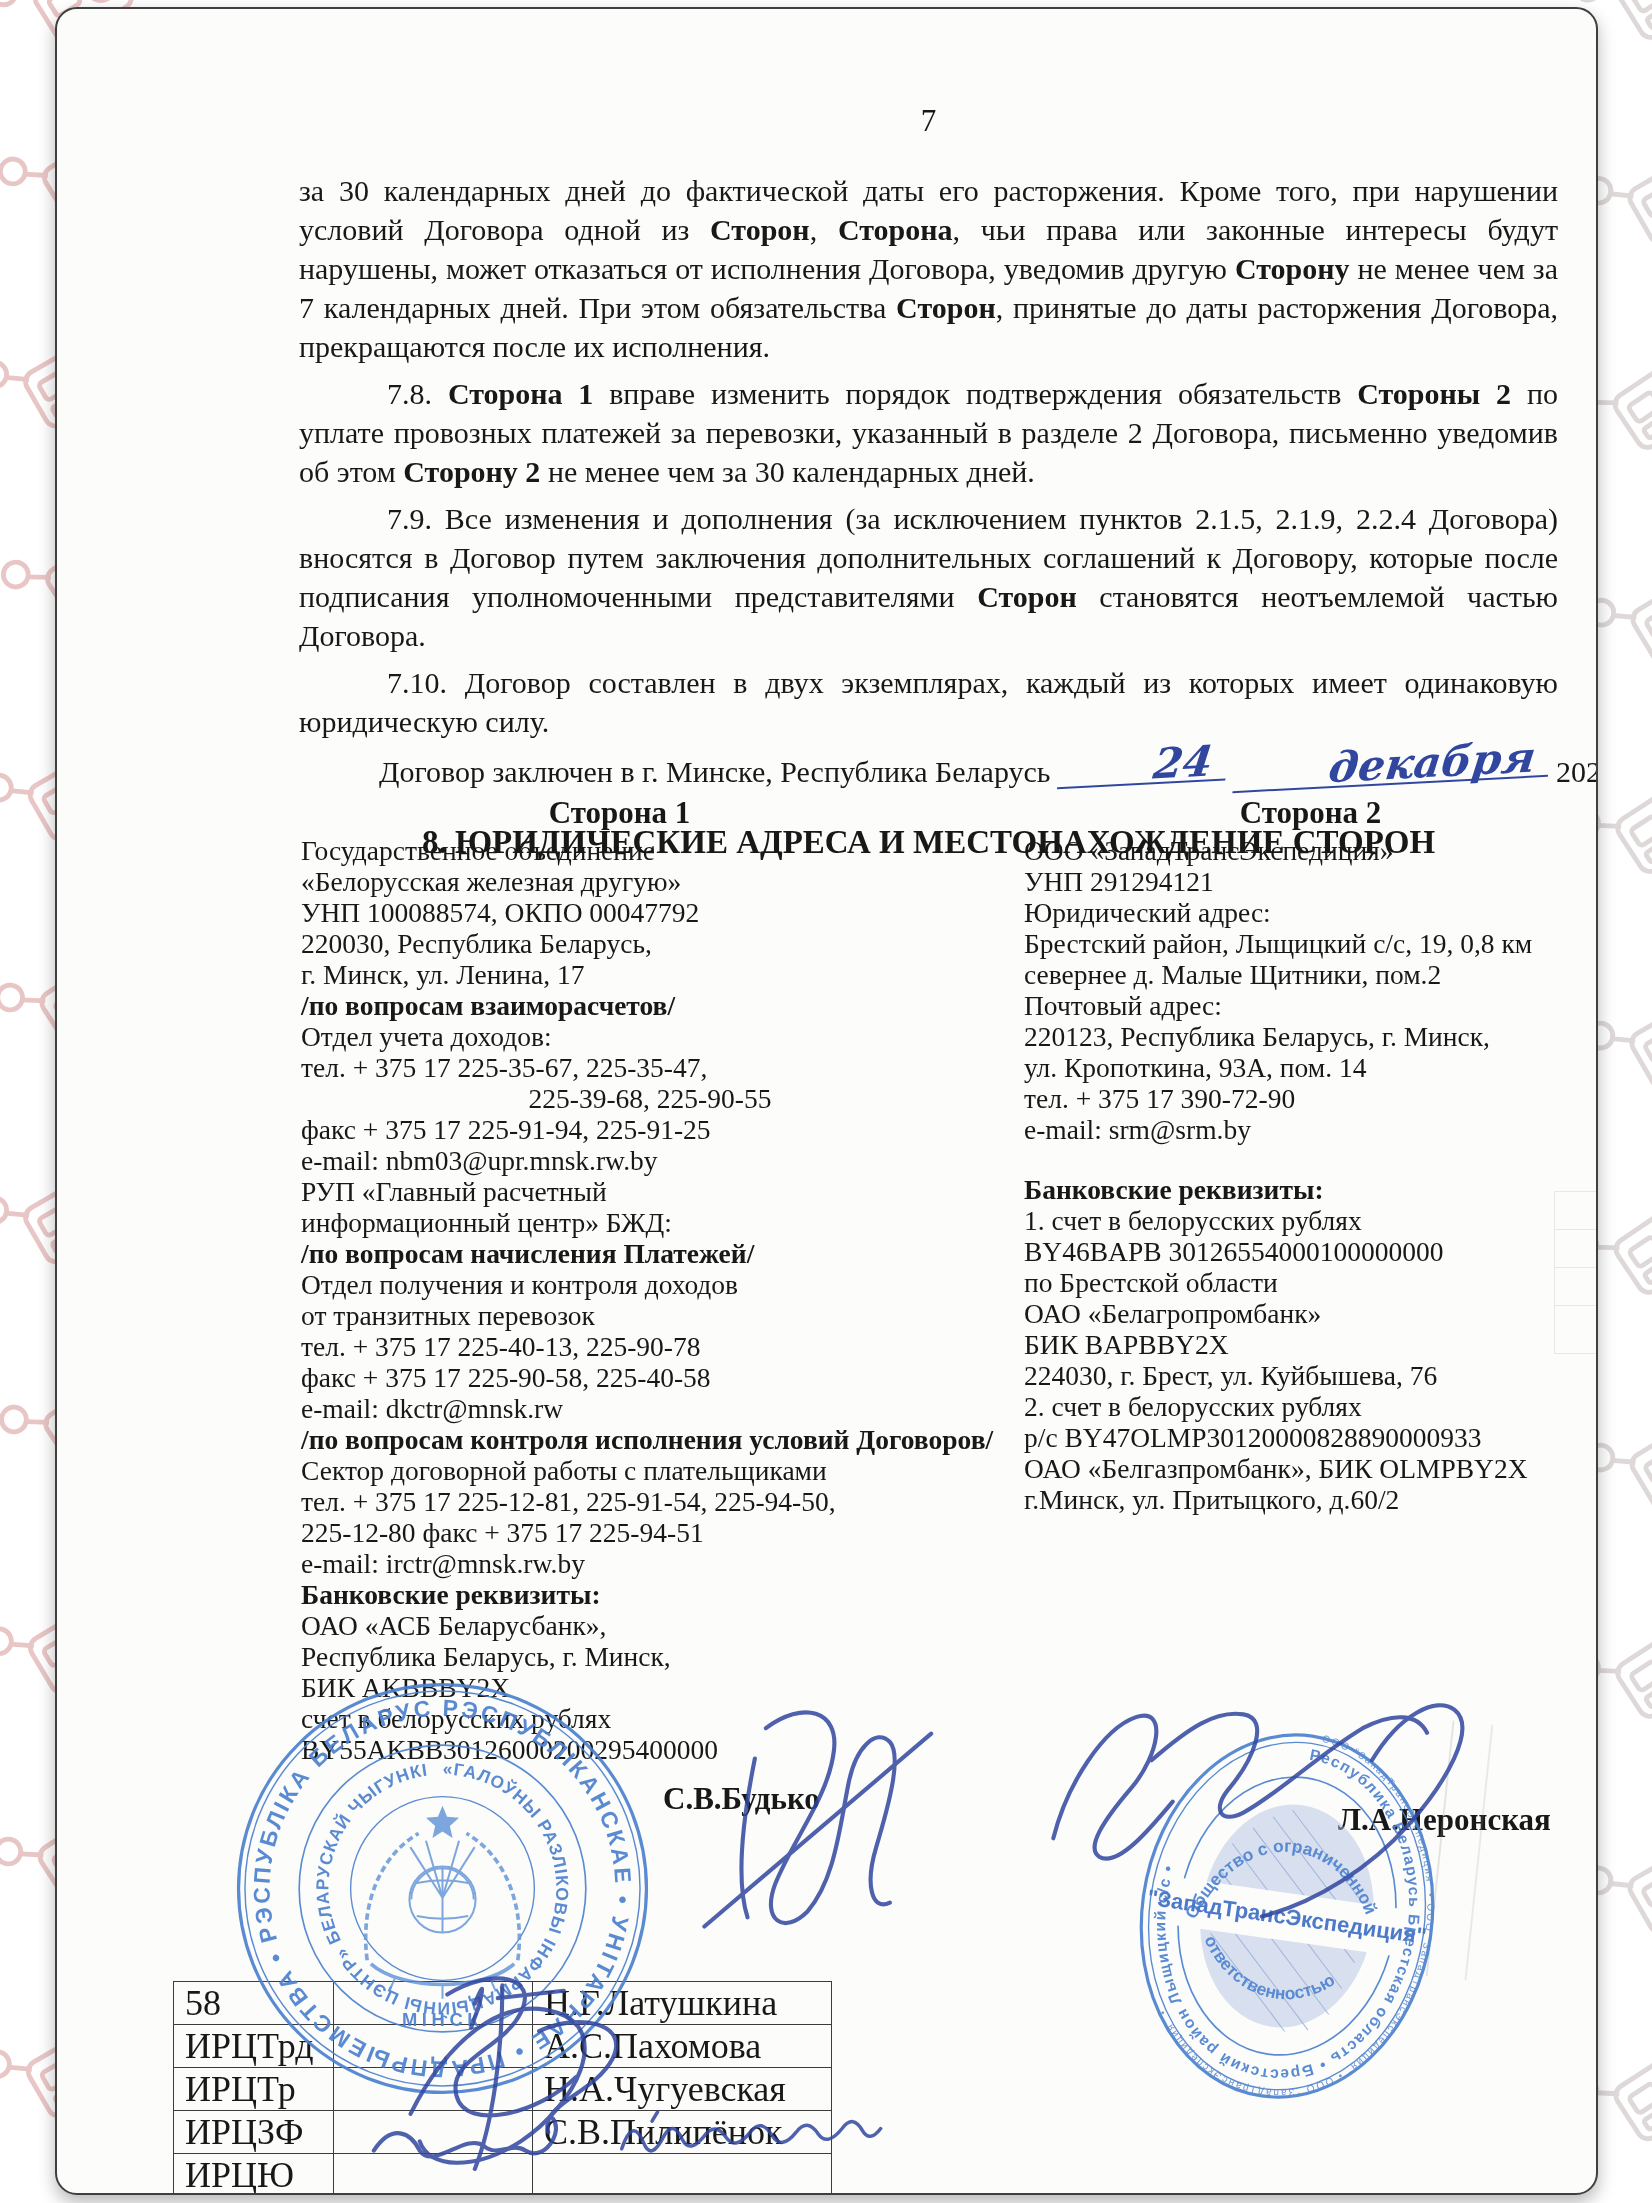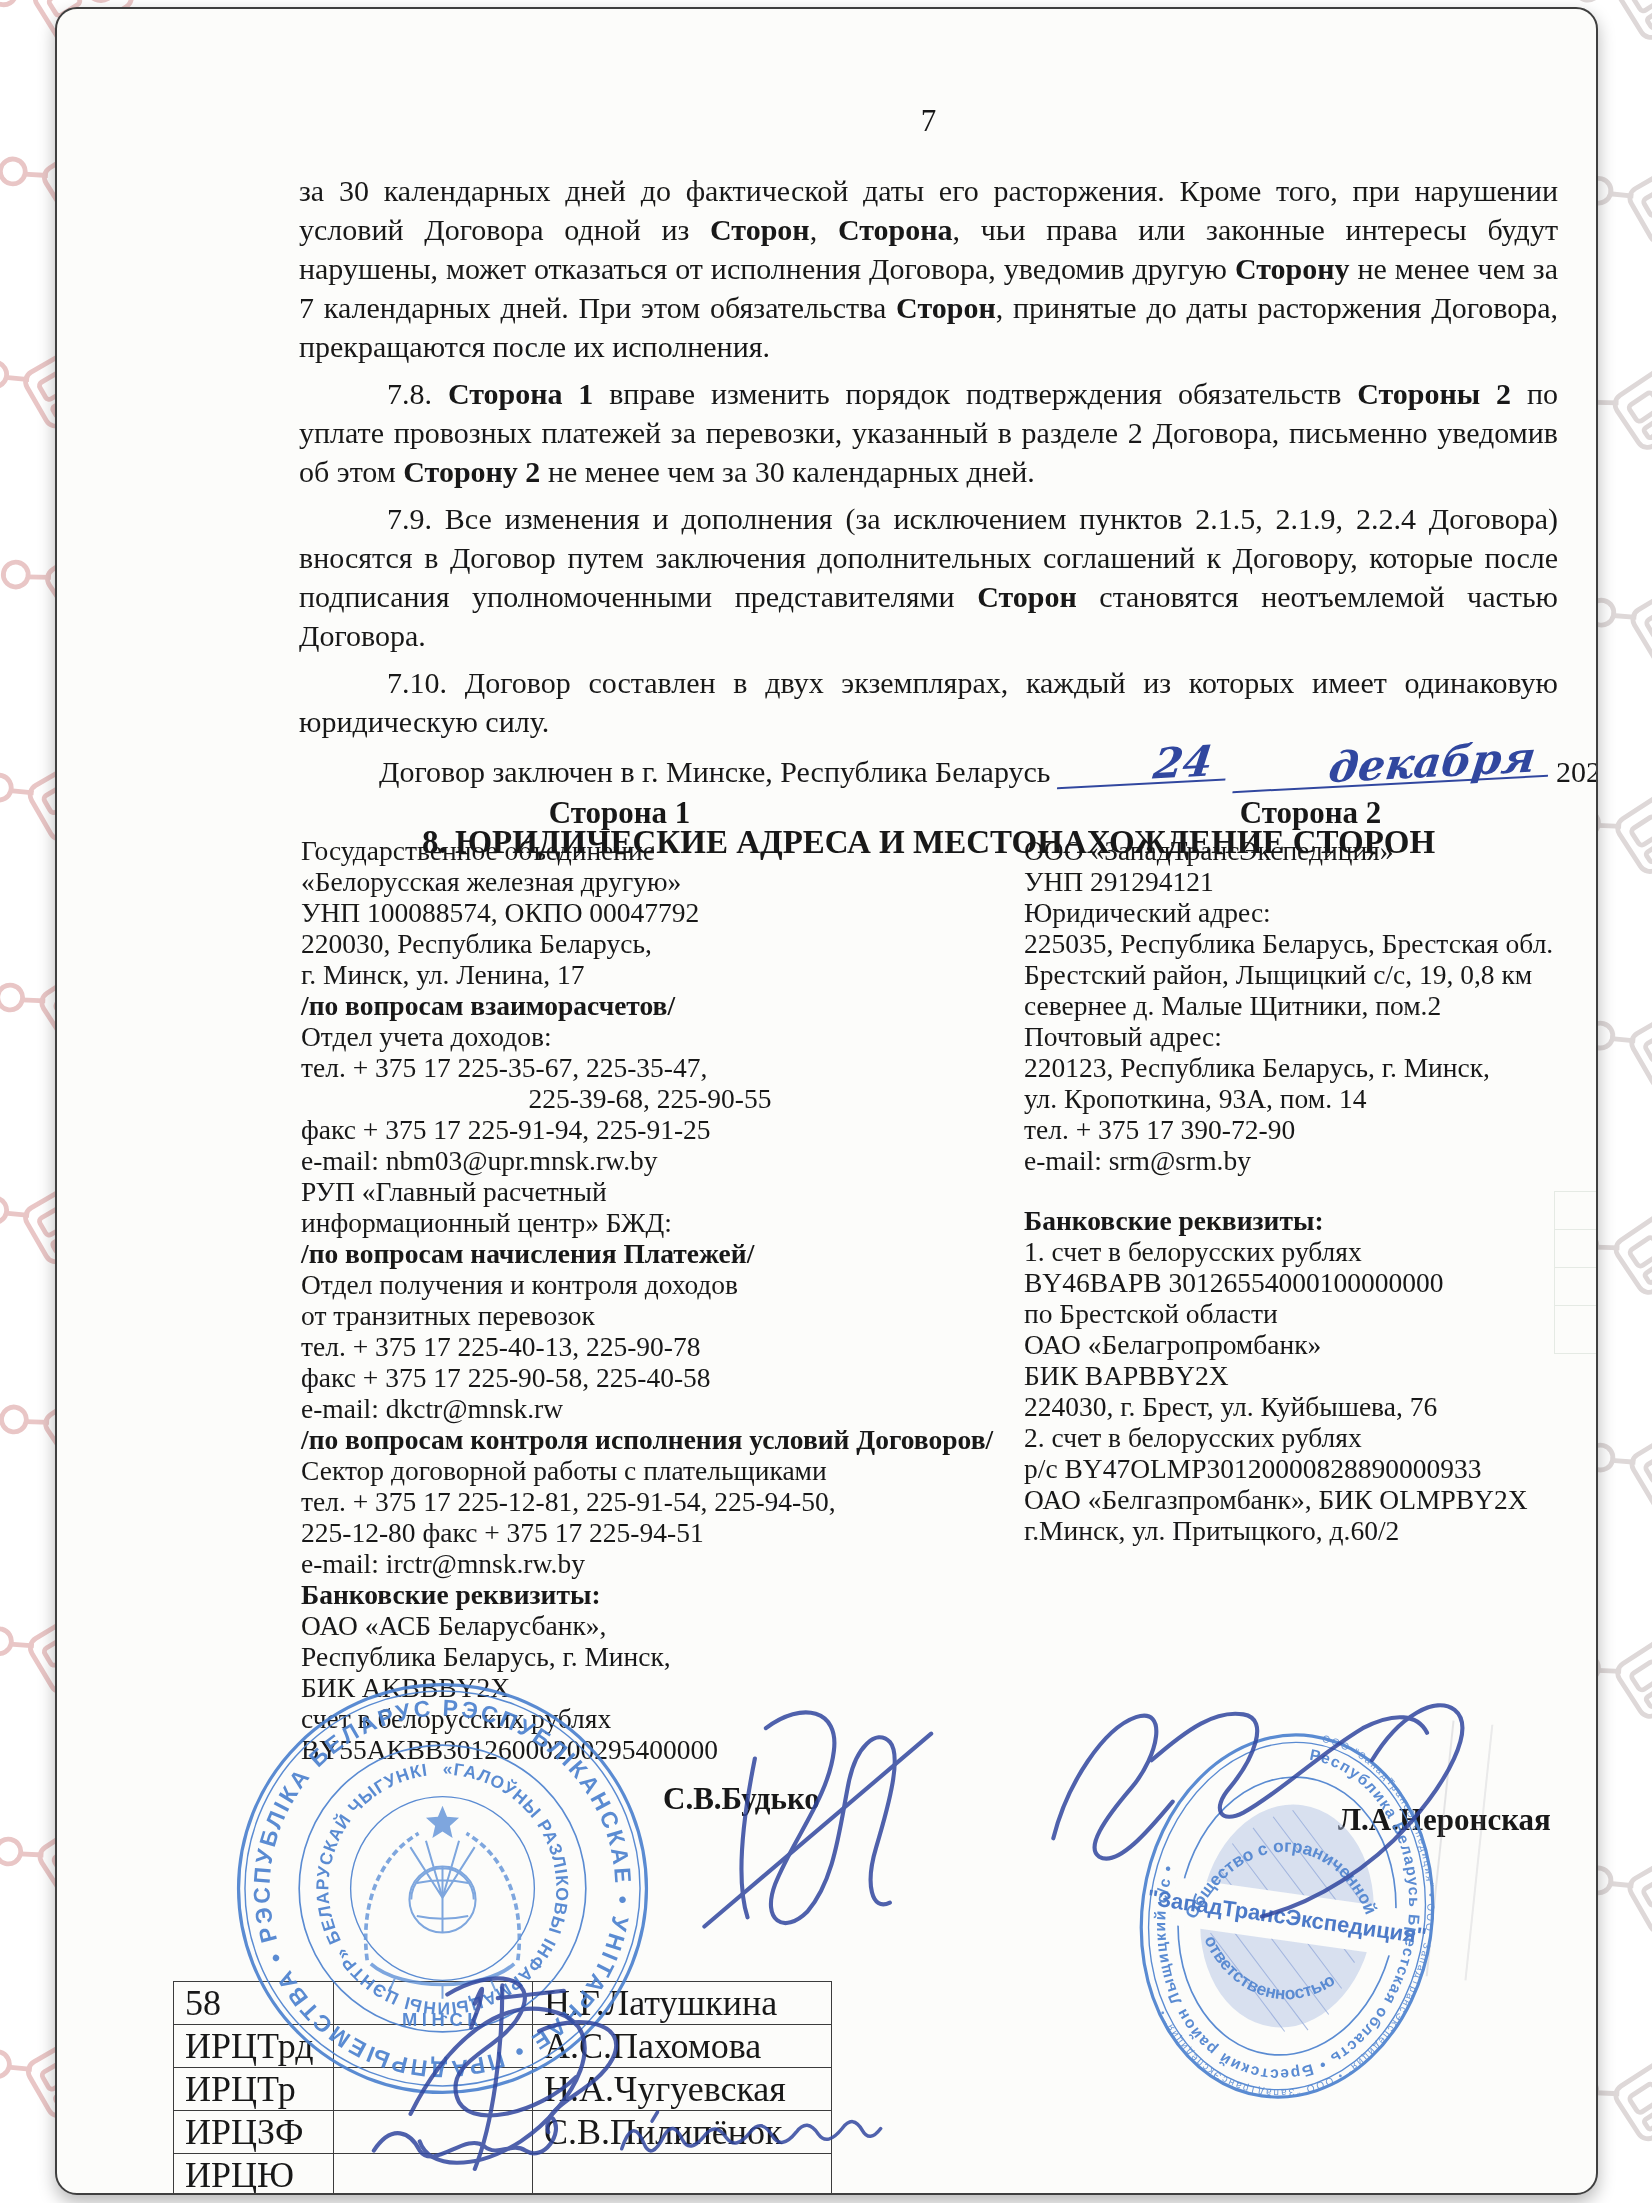--- a/index.html
+++ b/index.html
@@ -141,21 +141,20 @@
     <div class="cl">Республика Беларусь, г. Минск,</div>
     <div class="cl">БИК AKBBBY2X</div>
     <div class="cl">счет в белорусских рублях</div>
     <div class="cl">BY55AKBB30126000200295400000</div>
   </div>
 
   <div class="col" id="col2">
     <div class="cl">ООО «ЗападТрансЭкспедиция»</div>
     <div class="cl">УНП  291294121</div>
     <div class="cl">Юридический адрес:</div>
-    <div class="cl">225035, Республика Беларусь, Брестская обл.</div>
     <div class="cl">Брестский район, Лыщицкий с/с, 19, 0,8 км</div>
     <div class="cl">севернее д. Малые Щитники, пом.2</div>
     <div class="cl">Почтовый адрес:</div>
     <div class="cl">220123, Республика Беларусь, г. Минск,</div>
     <div class="cl">ул. Кропоткина, 93А, пом. 14</div>
     <div class="cl">тел. + 375 17 390-72-90</div>
     <div class="cl">e-mail: srm@srm.by</div>
     <div class="gap"></div>
     <div class="cl b">Банковские реквизиты:</div>
     <div class="cl">1. счет в белорусских рублях</div>

